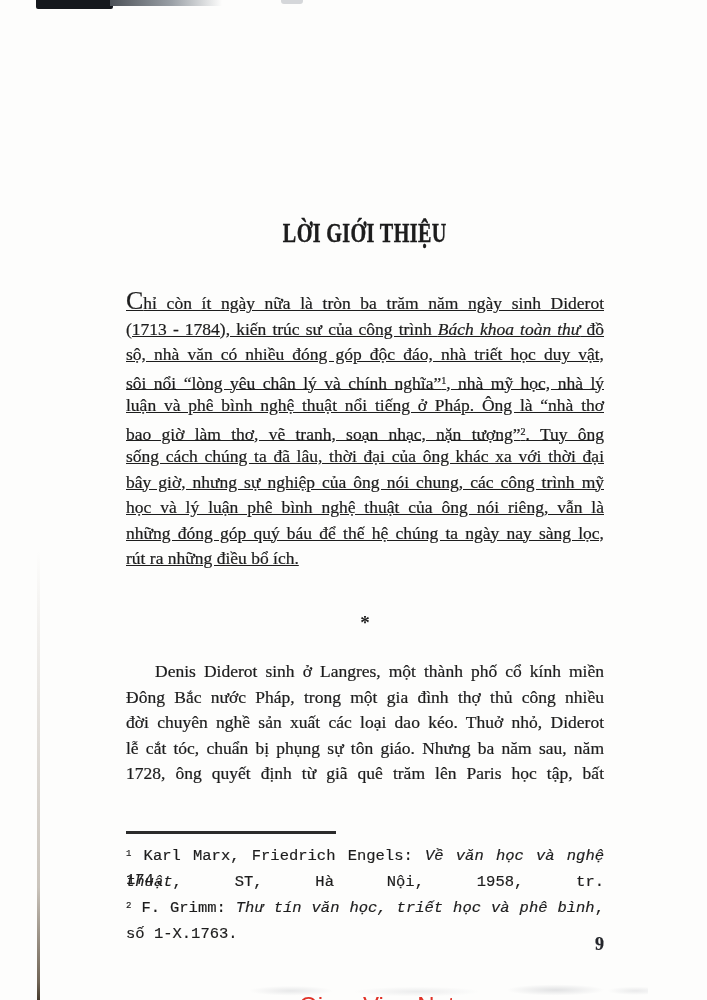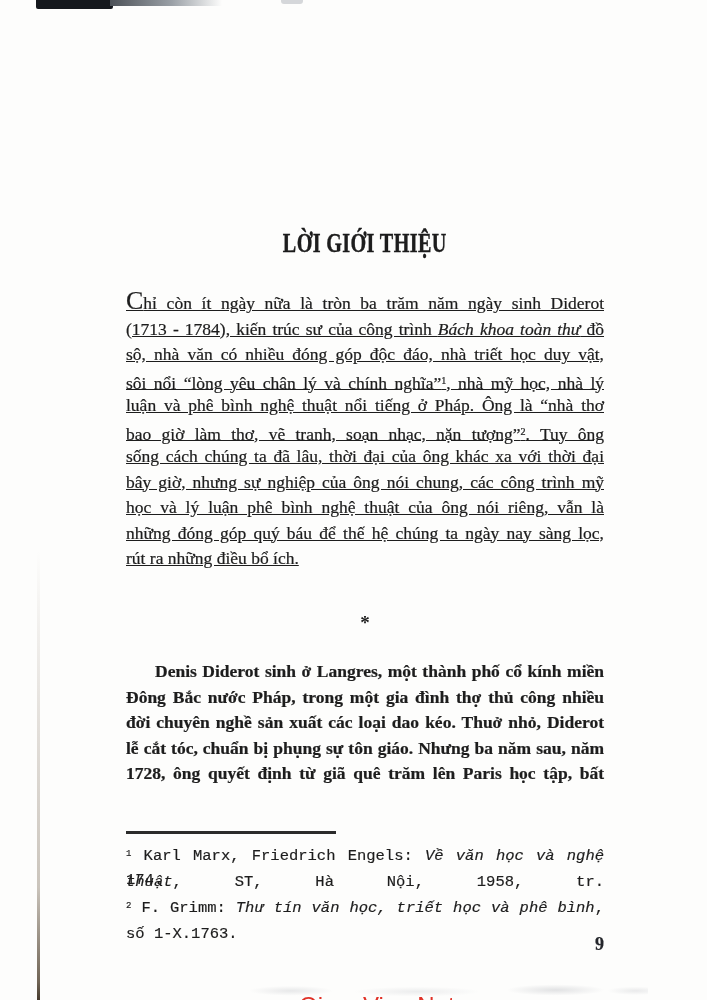--- a/index.html
+++ b/index.html
@@ -43,21 +43,21 @@
       radial-gradient(ellipse 60px 7px at 15% 55%, rgba(175,178,184,0.28), transparent 70%),
       radial-gradient(ellipse 90px 7px at 45% 60%, rgba(175,178,184,0.22), transparent 70%),
       radial-gradient(ellipse 70px 8px at 78% 50%, rgba(160,163,170,0.30), transparent 70%),
       radial-gradient(ellipse 40px 6px at 97% 55%, rgba(175,178,184,0.25), transparent 70%);
   }
 
   
   .textcol { position: absolute; left: 126px; width: 478px; color: #1d1d1d; }
 
   .doc-title {
-    top: 229px; text-align: center;
+    top: 219px; text-align: center;
     font-weight: bold; font-size: 28px; line-height: 28px;
     white-space: nowrap;
   }
   .doc-title .squeeze {
     display: inline-block;
     transform: scaleX(0.72);
     transform-origin: 50% 50%;
     letter-spacing: 0.5px;
     -webkit-text-stroke: 0.4px #151515;
   }
@@ -127,21 +127,21 @@
       <div class="line"><span>bao giờ làm thơ, vẽ tranh, soạn nhạc, nặn tượng”</span><span class="sup">2</span><span>. Tuy ông</span></div>
       <div class="line"><span>sống cách chúng ta đã lâu, thời đại của ông khác xa với thời đại</span></div>
       <div class="line"><span>bây giờ, nhưng sự nghiệp của ông nói chung, các công trình mỹ</span></div>
       <div class="line"><span>học và lý luận phê bình nghệ thuật của ông nói riêng, vẫn là</span></div>
       <div class="line"><span>những đóng góp quý báu để thế hệ chúng ta ngày nay sàng lọc,</span></div>
       <div class="line no-stretch"><span>rút ra những điều bổ ích.</span></div>
     </div>
 
   <div class="textcol section-star" style="position:absolute;">*</div>
 
-  <div class="textcol bodytext p2" style="position:absolute;font-weight:bold;">
+  <div class="textcol bodytext p2" style="position:absolute;">
       <div class="line indent"><span>Denis Diderot sinh ở Langres, một thành phố cổ kính miền</span></div>
       <div class="line"><span>Đông Bắc nước Pháp, trong một gia đình thợ thủ công nhiều</span></div>
       <div class="line"><span>đời chuyên nghề sản xuất các loại dao kéo. Thuở nhỏ, Diderot</span></div>
       <div class="line"><span>lễ cắt tóc, chuẩn bị phụng sự tôn giáo. Nhưng ba năm sau, năm</span></div>
       <div class="line"><span>1728, ông quyết định từ giã quê trăm lên Paris học tập, bất</span></div>
     </div>
 
   <div class="footnote-rule"></div>
 
   <div class="textcol footnotes" style="position:absolute;font-family:Liberation Mono, monospace;">

